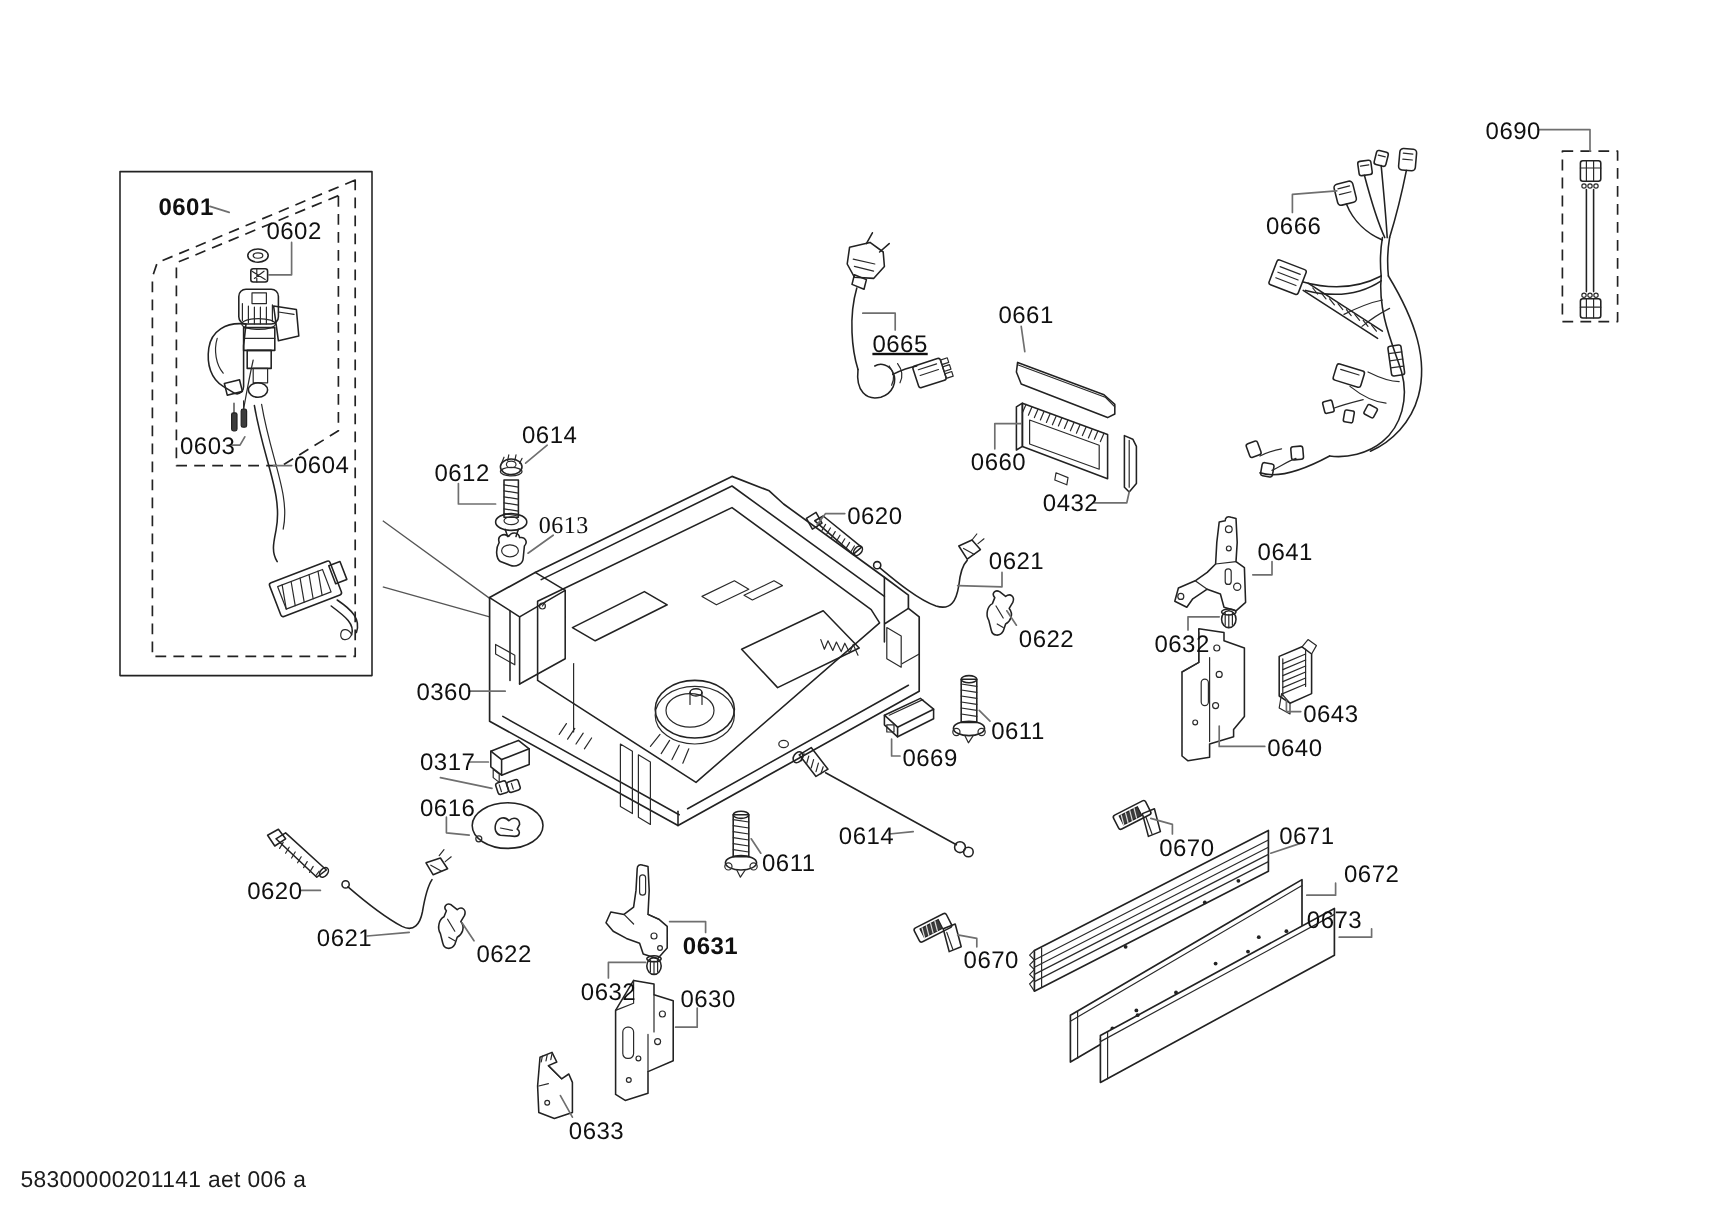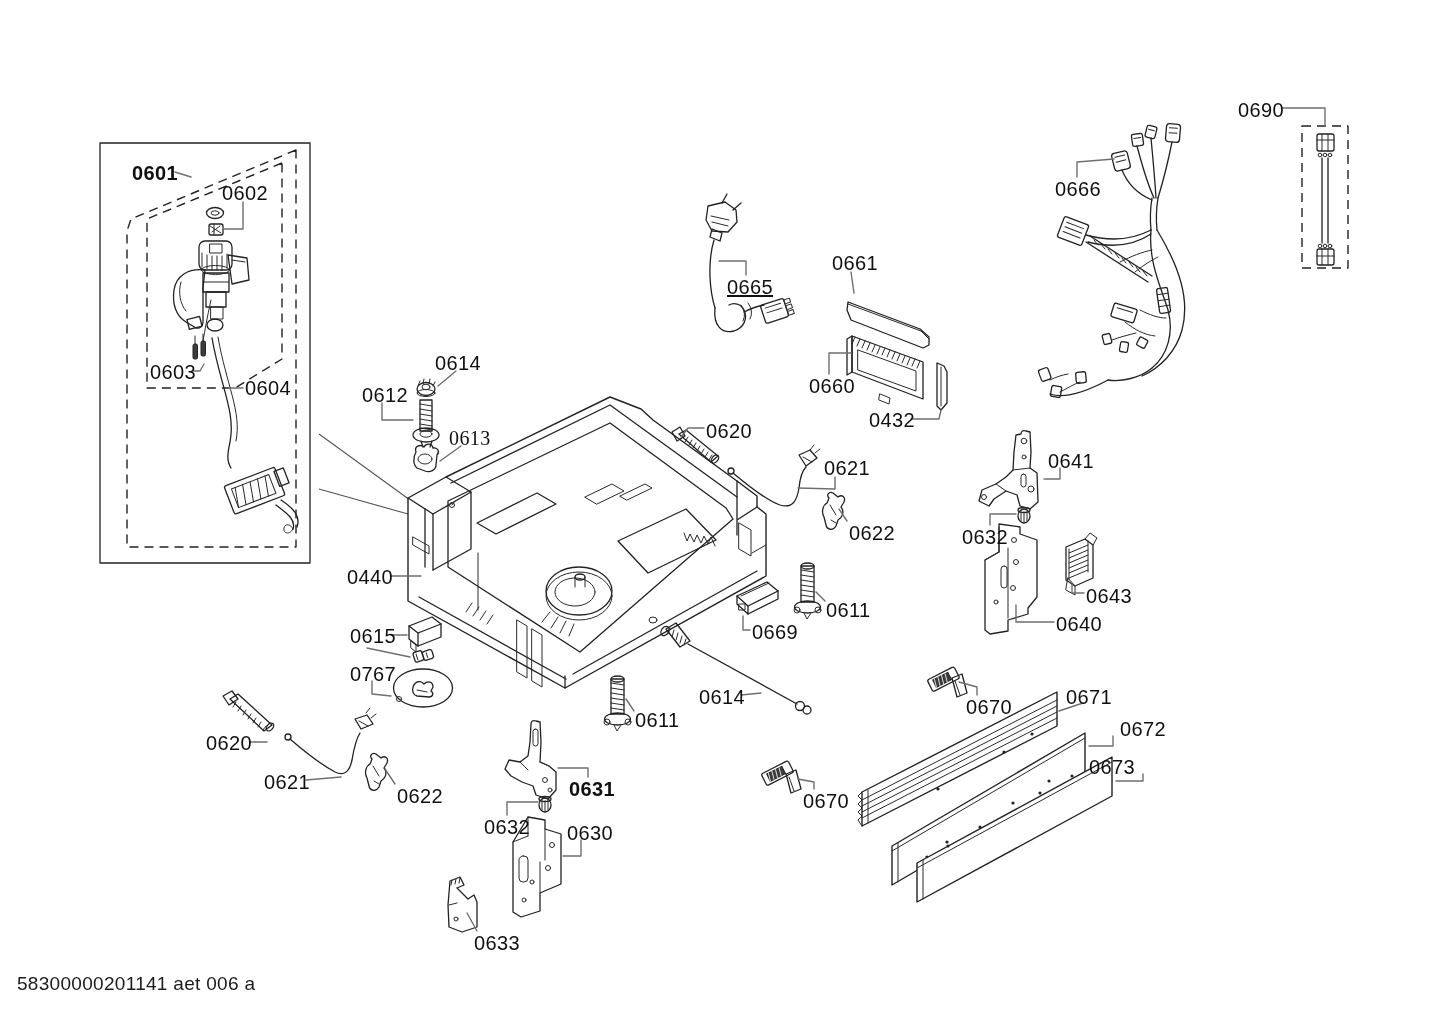--- a/index.html
+++ b/index.html
@@ -483,25 +483,25 @@
     <div class="part-label" style="left: 449px; top: 427px; font-family: Liberation Serif, serif;">0613</div>
     <div class="part-label" style="left: 727px; top: 276px; text-decoration: underline;">0665</div>
     <div class="part-label" style="left: 832px; top: 252px;">0661</div>
     <div class="part-label" style="left: 809px; top: 375px;">0660</div>
     <div class="part-label" style="left: 869px; top: 409px;">0432</div>
     <div class="part-label" style="left: 1055px; top: 178px;">0666</div>
     <div class="part-label" style="left: 1238px; top: 99px;">0690</div>
     <div class="part-label" style="left: 706px; top: 420px;">0620</div>
     <div class="part-label" style="left: 824px; top: 457px;">0621</div>
     <div class="part-label" style="left: 849px; top: 522px;">0622</div>
-    <div class="part-label" style="left: 347px; top: 566px;">0440</div>
+    <div class="part-label" style="left: 347px; top: 566px;">0360</div>
     <div class="part-label" style="left: 826px; top: 599px;">0611</div>
     <div class="part-label" style="left: 752px; top: 621px;">0669</div>
-    <div class="part-label" style="left: 350px; top: 625px;">0615</div>
-    <div class="part-label" style="left: 350px; top: 663px;">0767</div>
+    <div class="part-label" style="left: 350px; top: 625px;">0317</div>
+    <div class="part-label" style="left: 350px; top: 663px;">0616</div>
     <div class="part-label" style="left: 1048px; top: 450px;">0641</div>
     <div class="part-label" style="left: 962px; top: 526px;">0632</div>
     <div class="part-label" style="left: 1086px; top: 585px;">0643</div>
     <div class="part-label" style="left: 1056px; top: 613px;">0640</div>
     <div class="part-label" style="left: 966px; top: 696px;">0670</div>
     <div class="part-label" style="left: 1066px; top: 686px;">0671</div>
     <div class="part-label" style="left: 1094px; top: 718px; margin-left: 26px;">0672</div>
     <div class="part-label" style="left: 1089px; top: 756px;">0673</div>
     <div class="part-label" style="left: 206px; top: 732px;">0620</div>
     <div class="part-label" style="left: 264px; top: 771px;">0621</div>

